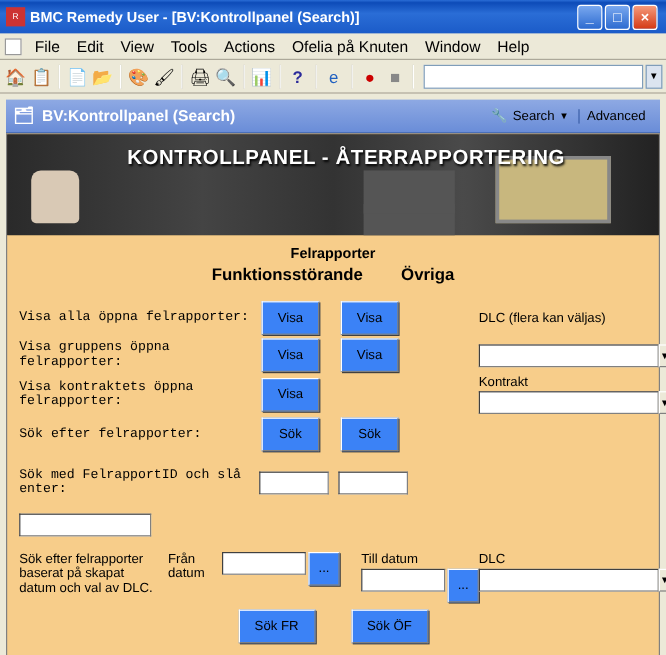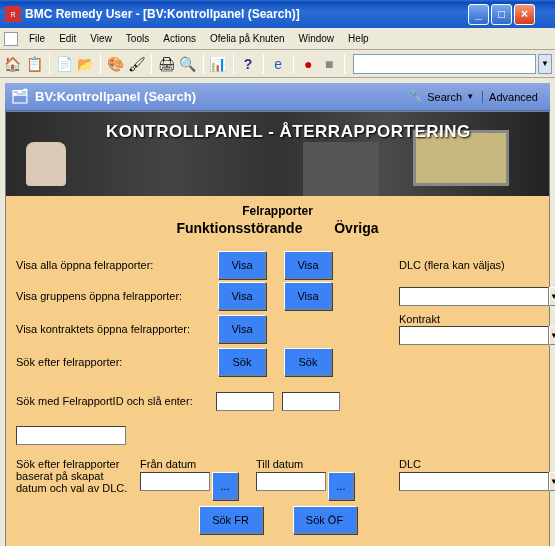--- a/index.html
+++ b/index.html
@@ -8,21 +8,21 @@
     font-family: Tahoma, Arial, sans-serif;
     font-size: 11px;
     background: #ece9d8;
     width: 555px;
   }
   .titlebar {
     background: linear-gradient(to bottom, #2a6dd6 0%, #0d4bb8 8%, #2a6dd6 40%, #1b5bc8 100%);
     height: 28px;
     display: flex;
     align-items: center;
-    padding: 0 20px 0 5px;
+    padding: 0 7px 0 5px;
     color: #fff;
   }
   .titlebar .icon {
     width: 16px; height: 16px;
     background: #c33;
     margin-right: 4px;
     font-size: 7px;
     color: #fff;
     display: flex;
     align-items: center;
@@ -53,21 +53,21 @@
     background: linear-gradient(to bottom, #f59a7a, #d43a16);
     color: #fff;
   }
   .menubar {
     background: #ece9d8;
     height: 22px;
     display: flex;
     align-items: center;
     padding-left: 4px;
     border-bottom: 1px solid #aca899;
-    font-size: 10px;
+    font-size: 13px;
   }
   .menubar .mdi-icon {
     width: 14px; height: 14px;
     display: inline-block;
     margin-right: 4px;
     background: #fff;
     border: 1px solid #999;
   }
   .menubar span.item {
     padding: 0 7px;
@@ -233,21 +233,21 @@
   }
   .row {
     display: flex;
     align-items: center;
     margin: 3px 0;
     min-height: 22px;
   }
   .row .label {
     flex-shrink: 0;
   }
-  .w1 { width: 200px; }
+  .w1 { width: 200px; font-family: Liberation Mono, monospace; }
   .w2 { width: 210px; }
   .btn {
     background: #3b82f6;
     border: 1px solid #808080;
     border-top-color: #fff;
     border-left-color: #fff;
     box-shadow: 1px 1px 0 #404040;
     height: 28px;
     font-size: 11px;
     padding: 0 10px;
@@ -426,21 +426,21 @@
       <div style="height:6px"></div>
 
       <div class="row">
         <input class="field" style="width: 110px;" value="">
       </div>
 
       <div style="height:6px"></div>
 
       <div class="row" style="align-items:flex-start">
         <div class="label" style="width:118px">Sök efter felrapporter baserat på skapat datum och val av DLC.</div>
-        <div style="display:flex;flex-direction:column;gap:2px;margin-left:6px;">
+        <div style="display:flex;gap:2px;margin-left:6px;">
           <div class="lbl">Från datum</div>
           <div style="display:flex;gap:2px">
             <input class="field" style="width: 70px;" value="">
             <button class="btn small">...</button>
           </div>
         </div>
         <div style="display:flex;flex-direction:column;gap:2px;margin-left:18px;">
           <div class="lbl">Till datum</div>
           <div style="display:flex;gap:2px">
             <input class="field" style="width: 70px;" value="">

